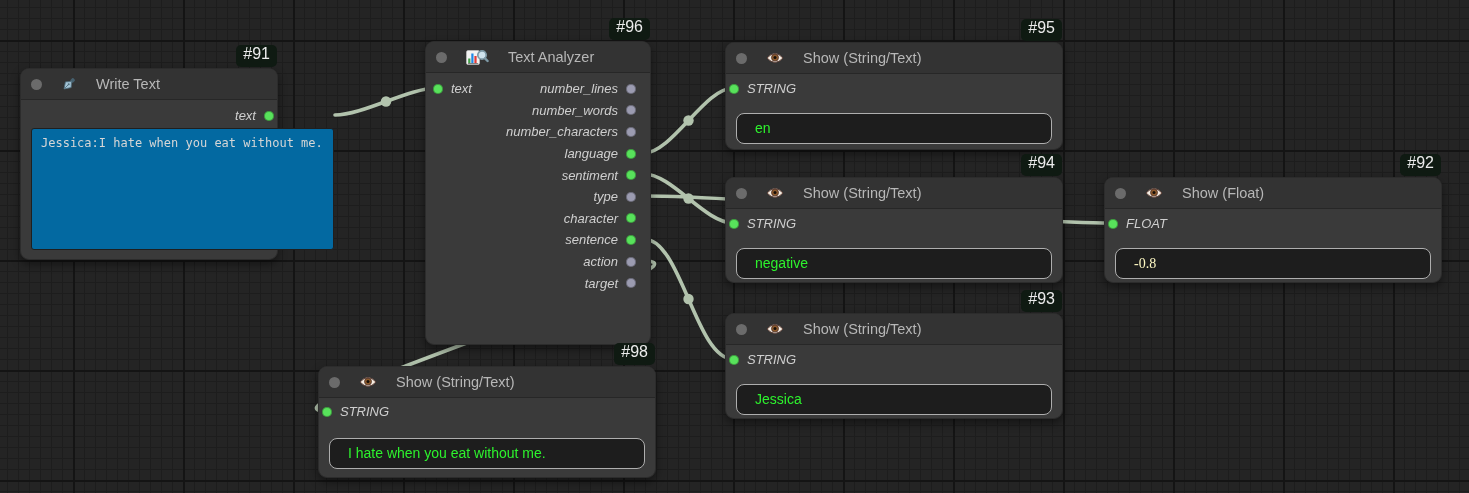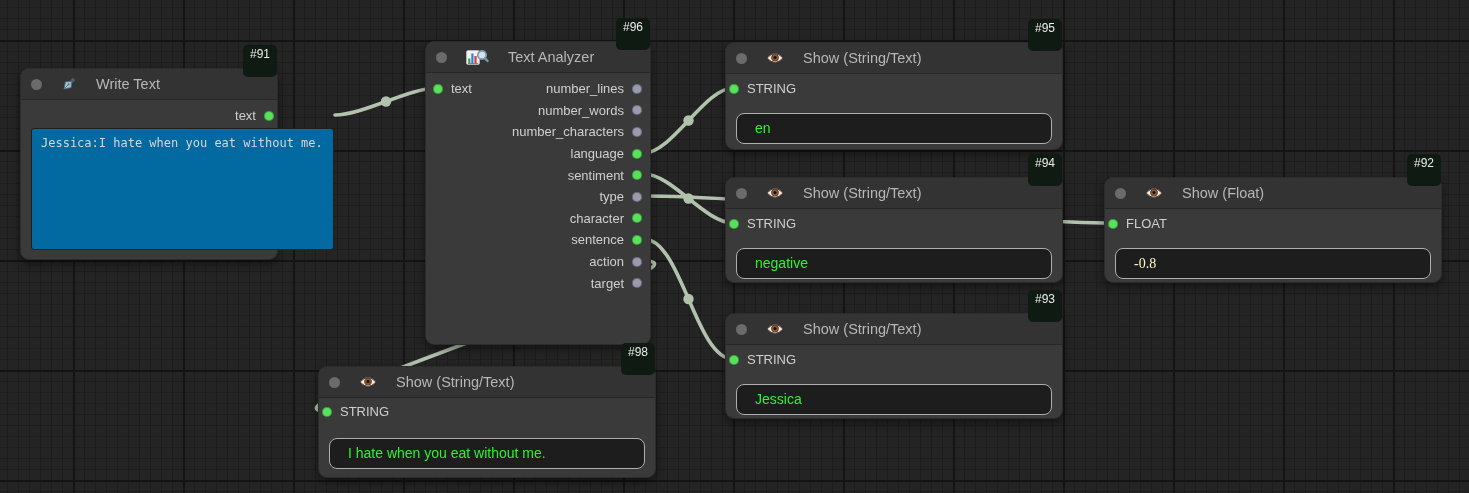--- a/index.html
+++ b/index.html
@@ -25,31 +25,31 @@
   .title{
     height:30px;background:#333333;border-radius:8px 8px 0 0;
     border-bottom:1px solid #272727;
     display:flex;align-items:center;gap:19px;padding:0 10px;
   }
   .cdot{width:11px;height:11px;border-radius:50%;background:#6b6b6b;flex:0 0 auto;}
   .icon{display:flex;align-items:center;flex:0 0 auto;}
   .title-text{color:#b7b7b7;font-size:14.5px;white-space:nowrap;}
   .badge{
     position:absolute;top:-24px;right:0;
-    background:#0f1a12;color:#ececec;font-size:12px;
-    padding:2px 7px 16px;border-radius:5px;line-height:14px;
+    background:#0f1a12;color:#ececec;font-size:16px;
+    padding:2px 7px 6px;border-radius:5px;line-height:14px;
   }
   .slot{display:flex;align-items:center;height:21.6px;box-sizing:border-box;}
   .slot .dot{width:10px;height:10px;border-radius:50%;flex:0 0 auto;
     box-shadow:inset 0 0 0 1px rgba(0,0,0,.3);}
   .dot[data-color="green"]{background:#58e25b;}
   .dot[data-color="gray"]{background:#9b9bb0;}
-  .slot-label{color:#cfcfcf;font-size:13px;white-space:nowrap;}
+  .slot-label{color:#cfcfcf;font-size:13px;white-space:nowrap;font-style:italic;}
   .slot.in .dot{margin-right:8px;}
-  .slot.out{justify-content:flex-end;padding-right:8px;}
+  .slot.out{justify-content:flex-end;padding-right:14px;}
   .slot.out .slot-label{margin-right:8px;}
   .abs{position:absolute;}
   .outputs{position:absolute;top:36px;left:0;right:0;}
   .field{
     position:absolute;left:10px;right:10px;height:31px;box-sizing:border-box;
     background:#1d1d1d;border:1px solid #aeaeae;border-radius:8px;
     font-size:14px;line-height:29px;padding:0 18px;
     white-space:nowrap;overflow:hidden;
   }
   .field[data-color="green"]{color:#2df22d;}

